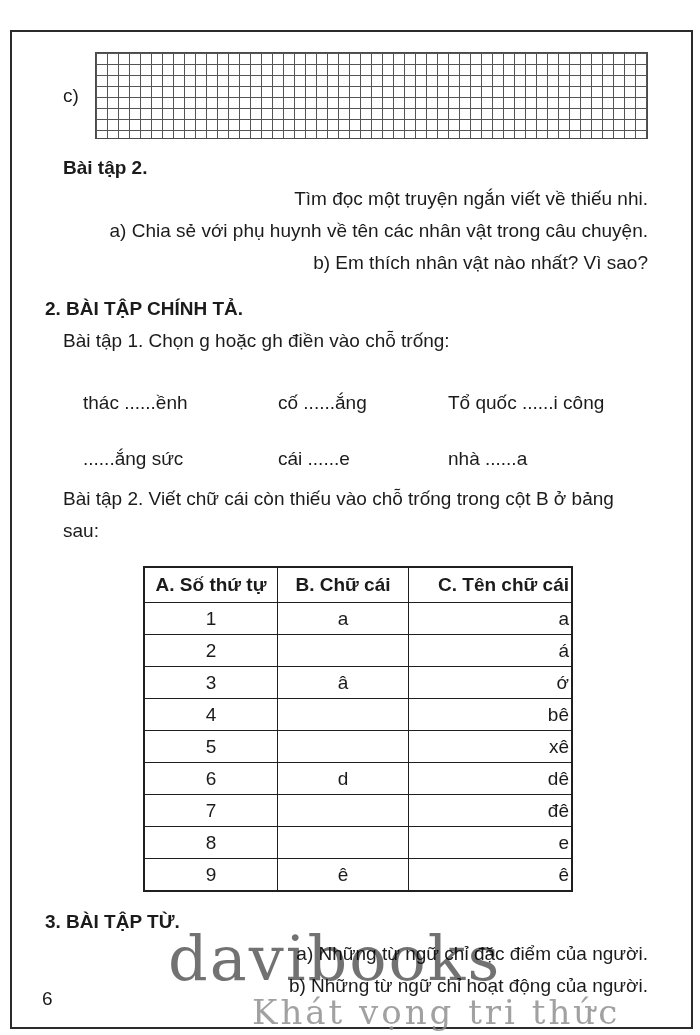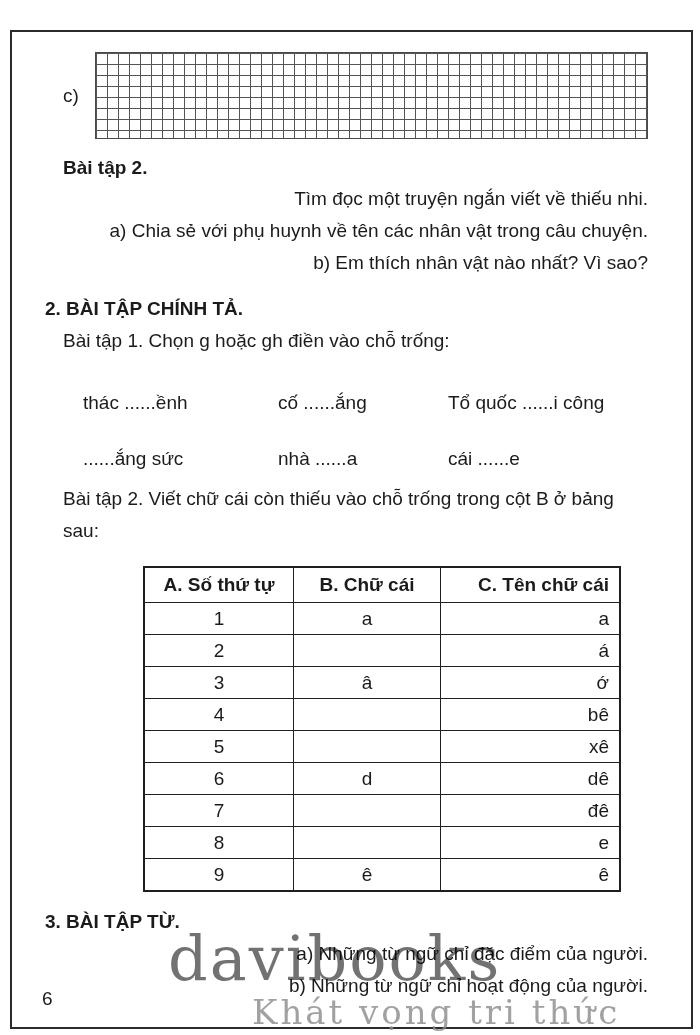--- a/index.html
+++ b/index.html
@@ -92,21 +92,21 @@
   table.abc-table {
     border-collapse: collapse;
     margin-left: 80px;
     margin-top: 6px;
     border: 2px solid #1f1f1f;
   }
   .abc-table th, .abc-table td {
     border: 1px solid #1f1f1f;
     text-align: center;
     font-size: 19px;
-    padding: 0 10px;
+    padding: 0 2px;
   }
   .abc-table th { height: 34px; font-weight: bold; }
   .abc-table td { height: 31px; font-weight: normal; }
   .abc-table th:nth-child(1), .abc-table td:nth-child(1) { width: 128px; }
   .abc-table th:nth-child(2), .abc-table td:nth-child(2) { width: 126px; }
   .abc-table th:nth-child(3), .abc-table td:nth-child(3) { width: 158px; text-align: right; }
 
   .word-heading { margin-top: 14px; }
 
   .page-number {
@@ -160,22 +160,22 @@
 
   <p class="ex-line"><span class="bold">Bài tập 1.</span><span> Chọn </span><span class="bold">g</span><span> hoặc </span><span class="bold">gh</span><span> điền vào chỗ trống:</span></p>
 
   <div class="blanks-grid r1">
     <div>thác ......ềnh</div>
     <div>cố ......ắng</div>
     <div>Tổ quốc ......i công</div>
   </div>
   <div class="blanks-grid r2">
     <div>......ắng sức</div>
+    <div>cái ......e</div>
     <div>nhà ......a</div>
-    <div>cái ......e</div>
   </div>
 
   <p class="ex2-text"><span class="bold">Bài tập 2.</span><span> Viết chữ cái còn thiếu vào chỗ trống trong cột </span><span class="bold">B</span><span> ở bảng sau:</span></p>
 
   <table class="abc-table">
     <thead>
       <tr>
         <th>A. Số thứ tự</th>
         <th>B. Chữ cái</th>
         <th>C. Tên chữ cái</th>

